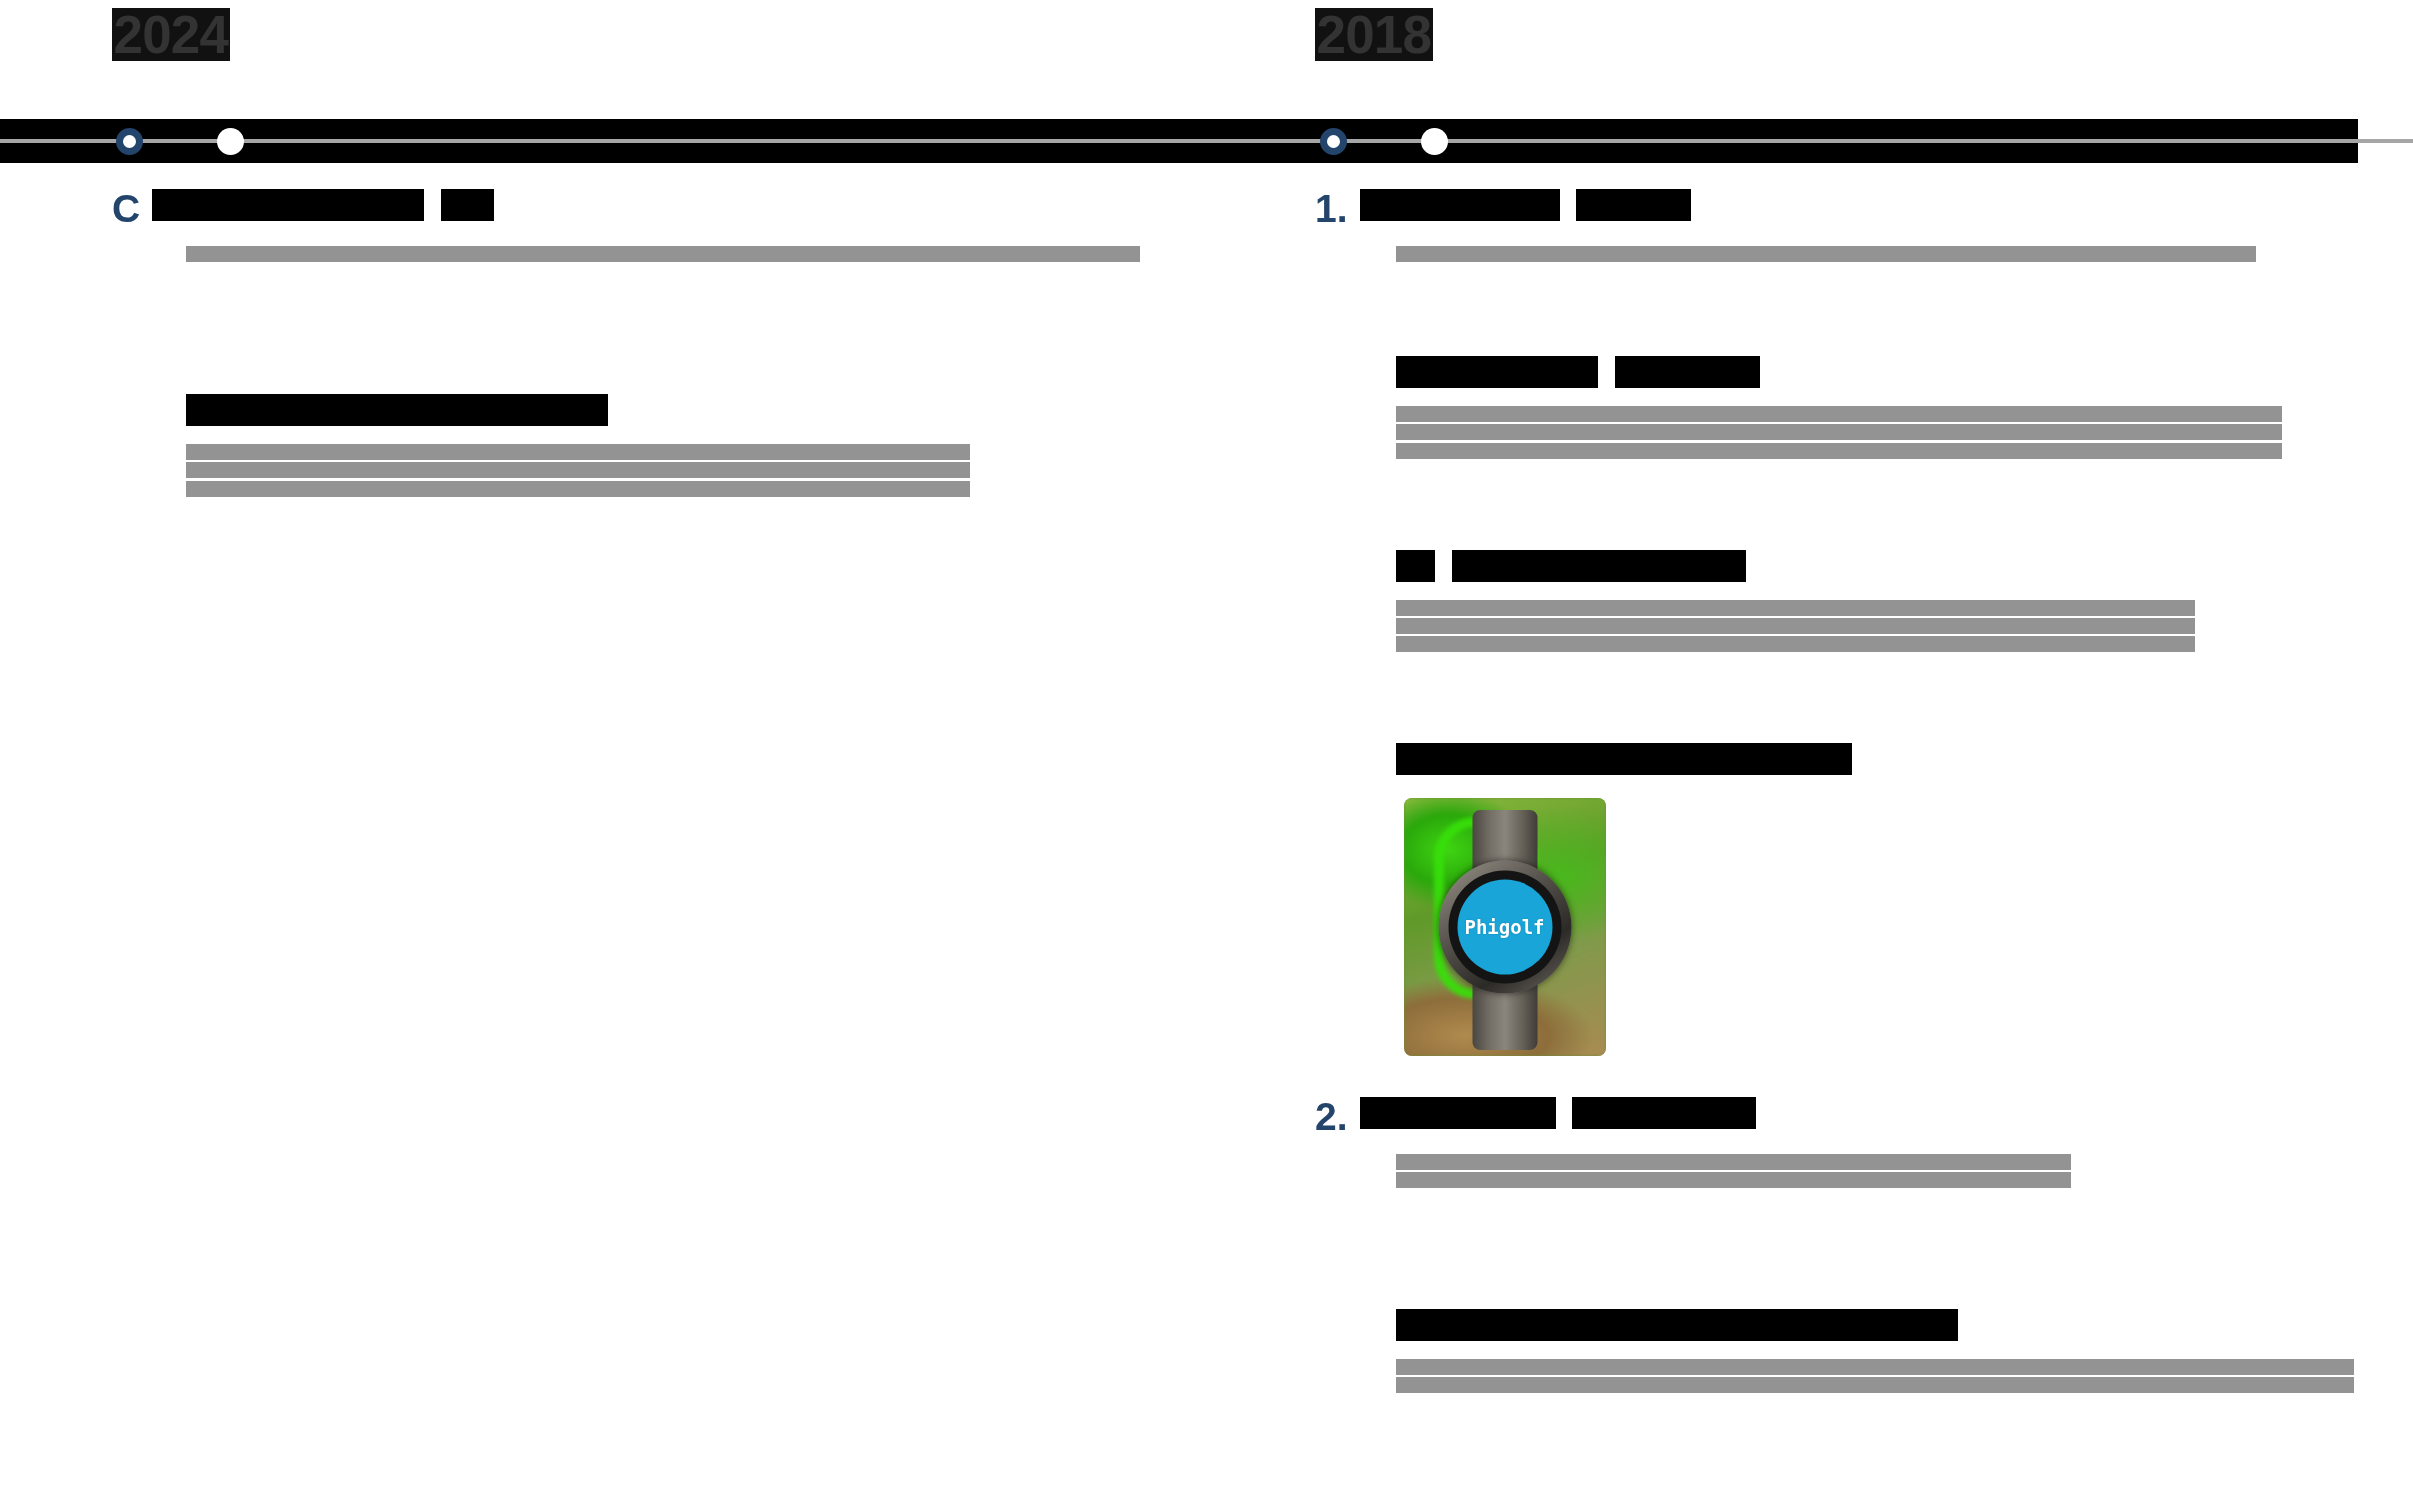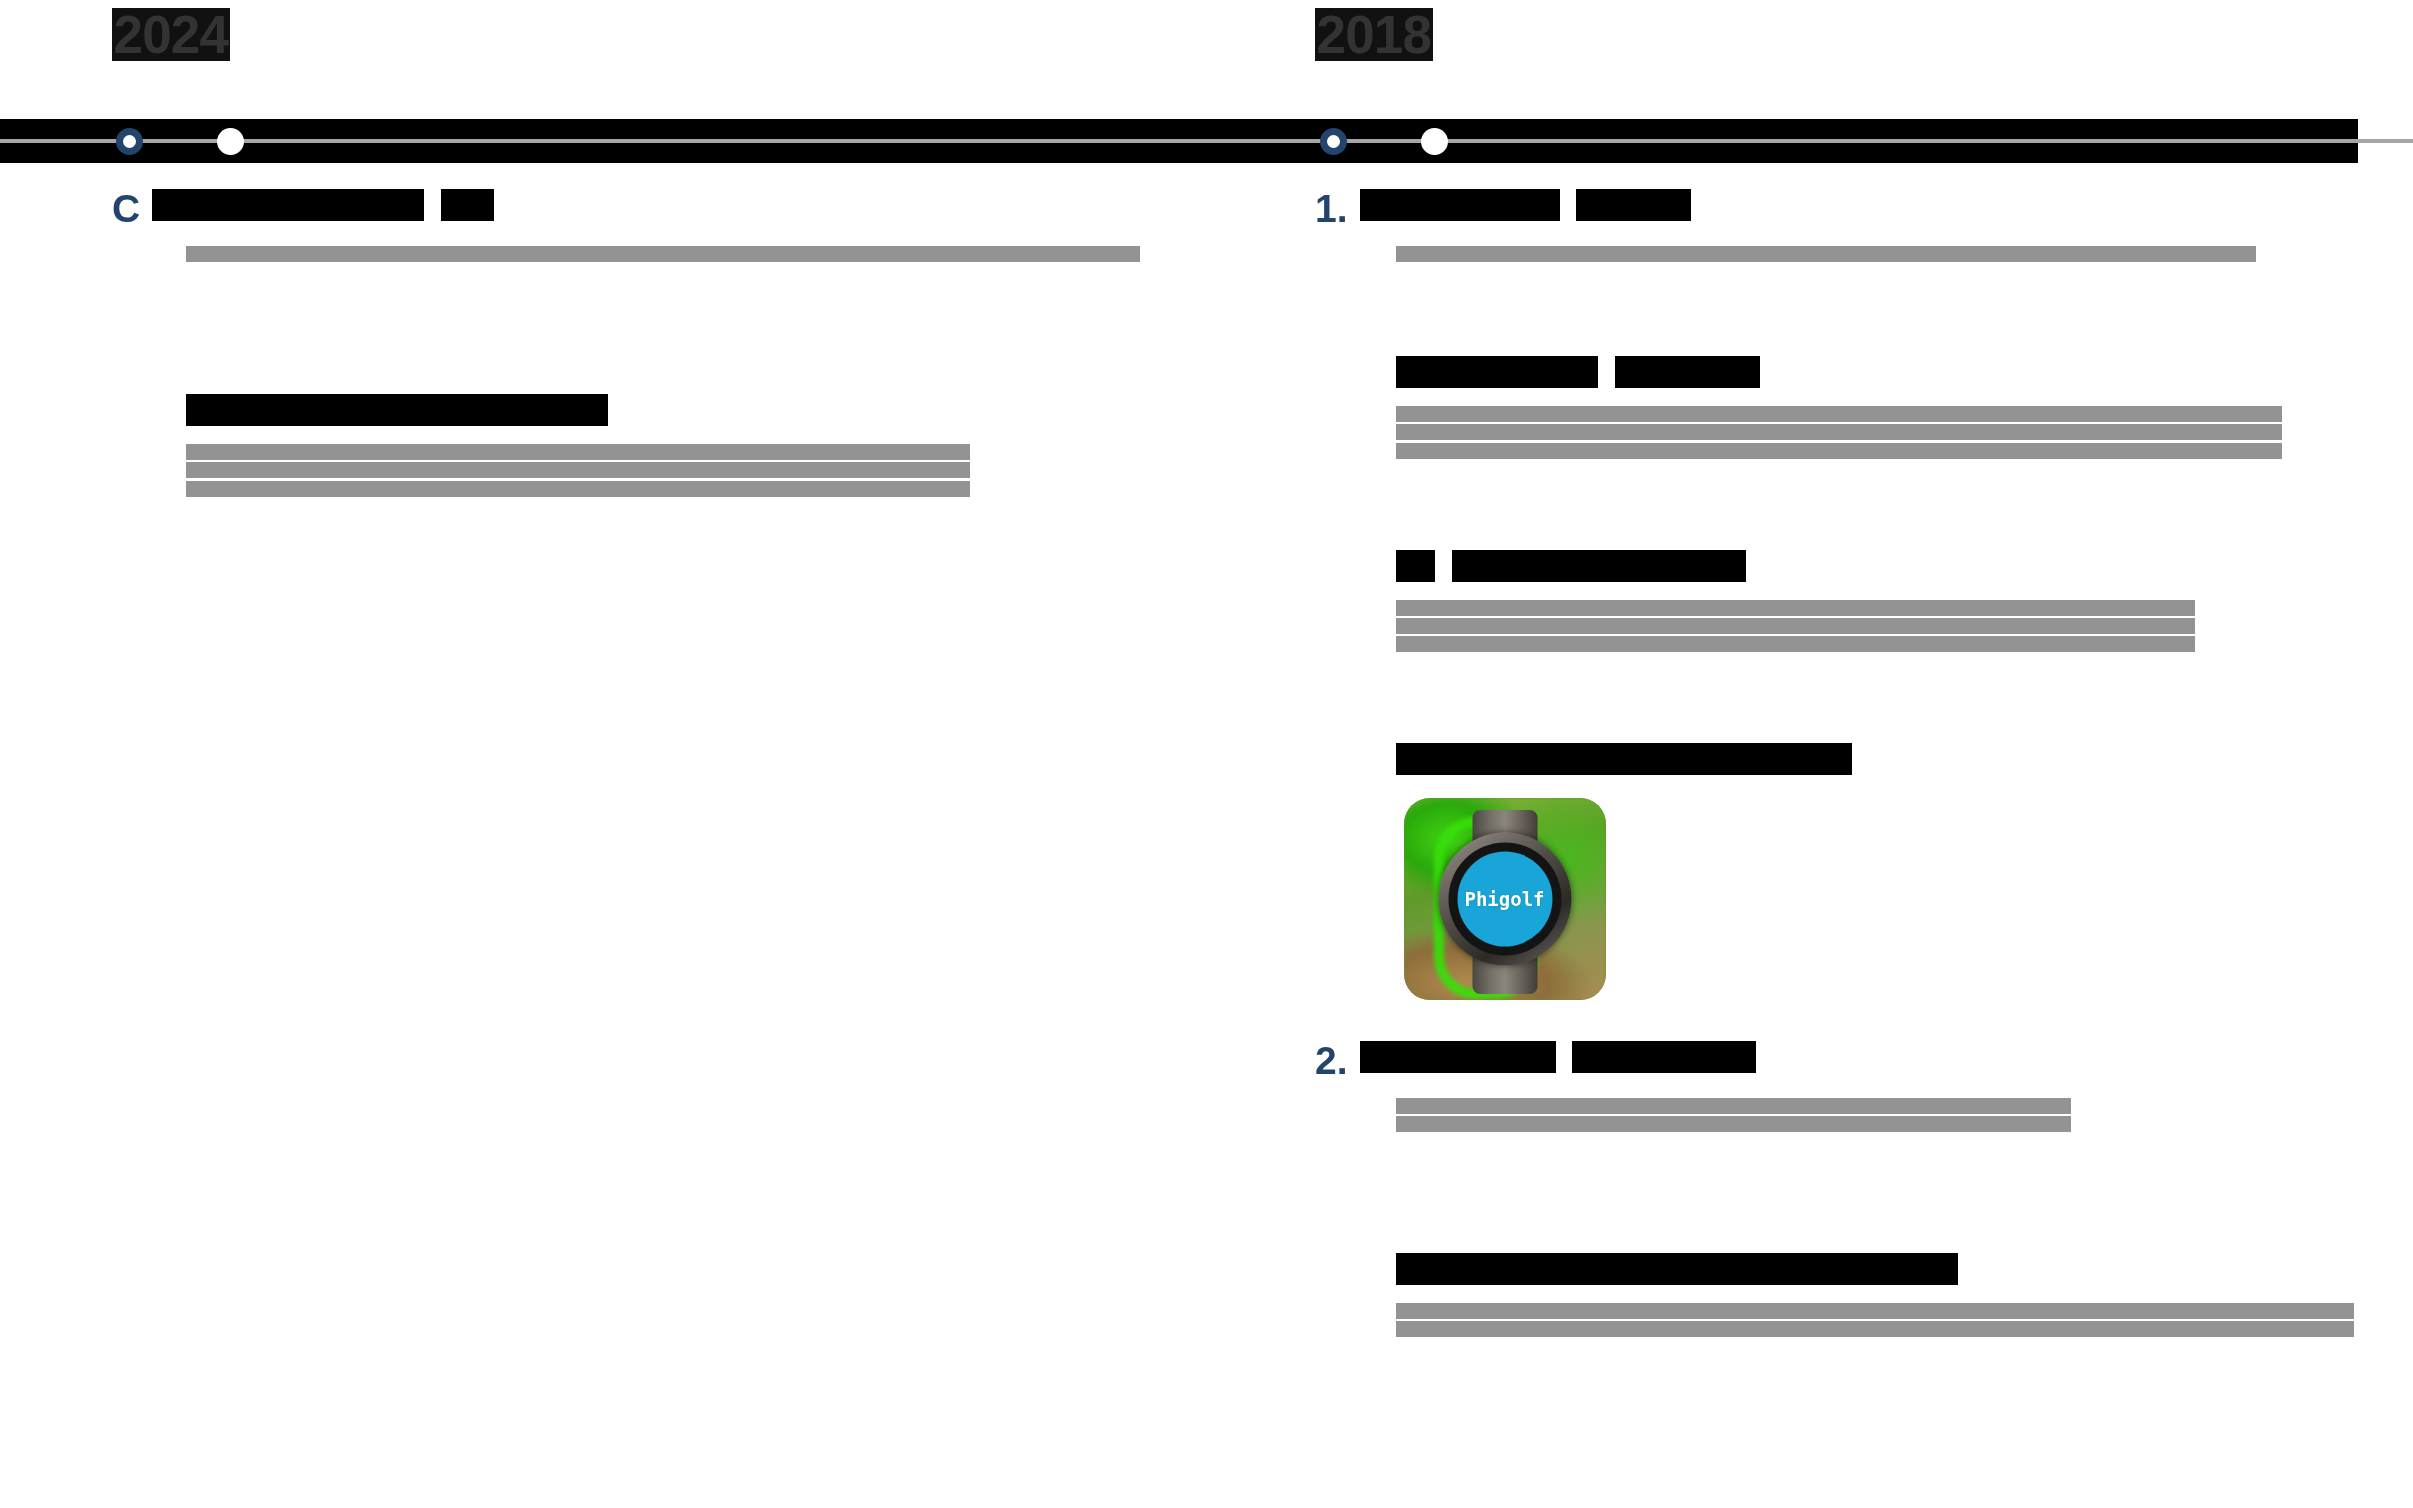--- a/index.html
+++ b/index.html
@@ -131,22 +131,22 @@
   .body-block { }
   .body-block .bar {
     display: block;
     height: 16px;
     margin-bottom: 2.3px;
   }
 
   
   .watch-figure {
     width: 202px;
-    height: 202px;
-    border-radius: 26px;
+    height: 258px;
+    border-radius: 8px;
     overflow: hidden;
     position: relative;
     background: #6d8f3a;
   }
   .watch-bg {
     position: absolute;
     inset: 0;
     background:
       radial-gradient(ellipse 113px 83px at 22% 20%, #3fd412 0%, #2aa80b 42%, rgba(40,150,10,0) 72%),
       radial-gradient(ellipse 136px 98px at 78% 30%, #4ab81d 0%, rgba(74,184,29,0) 70%),

